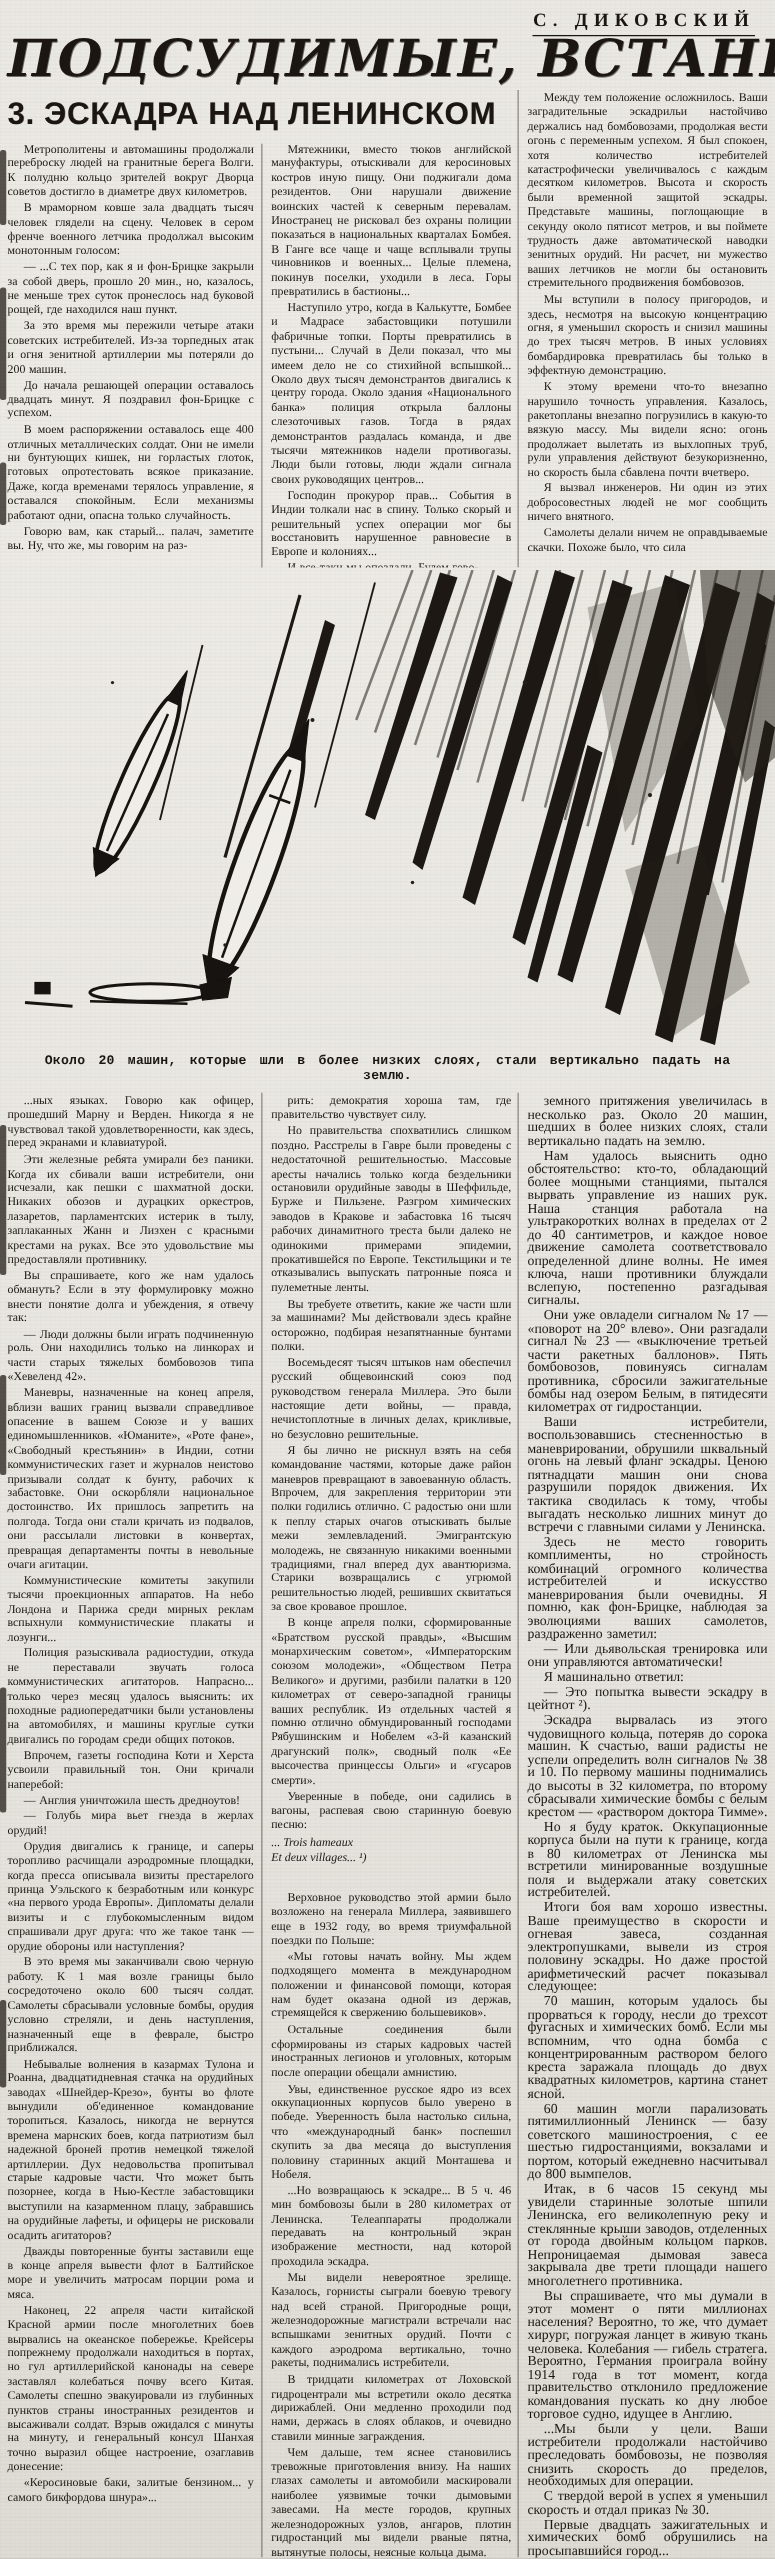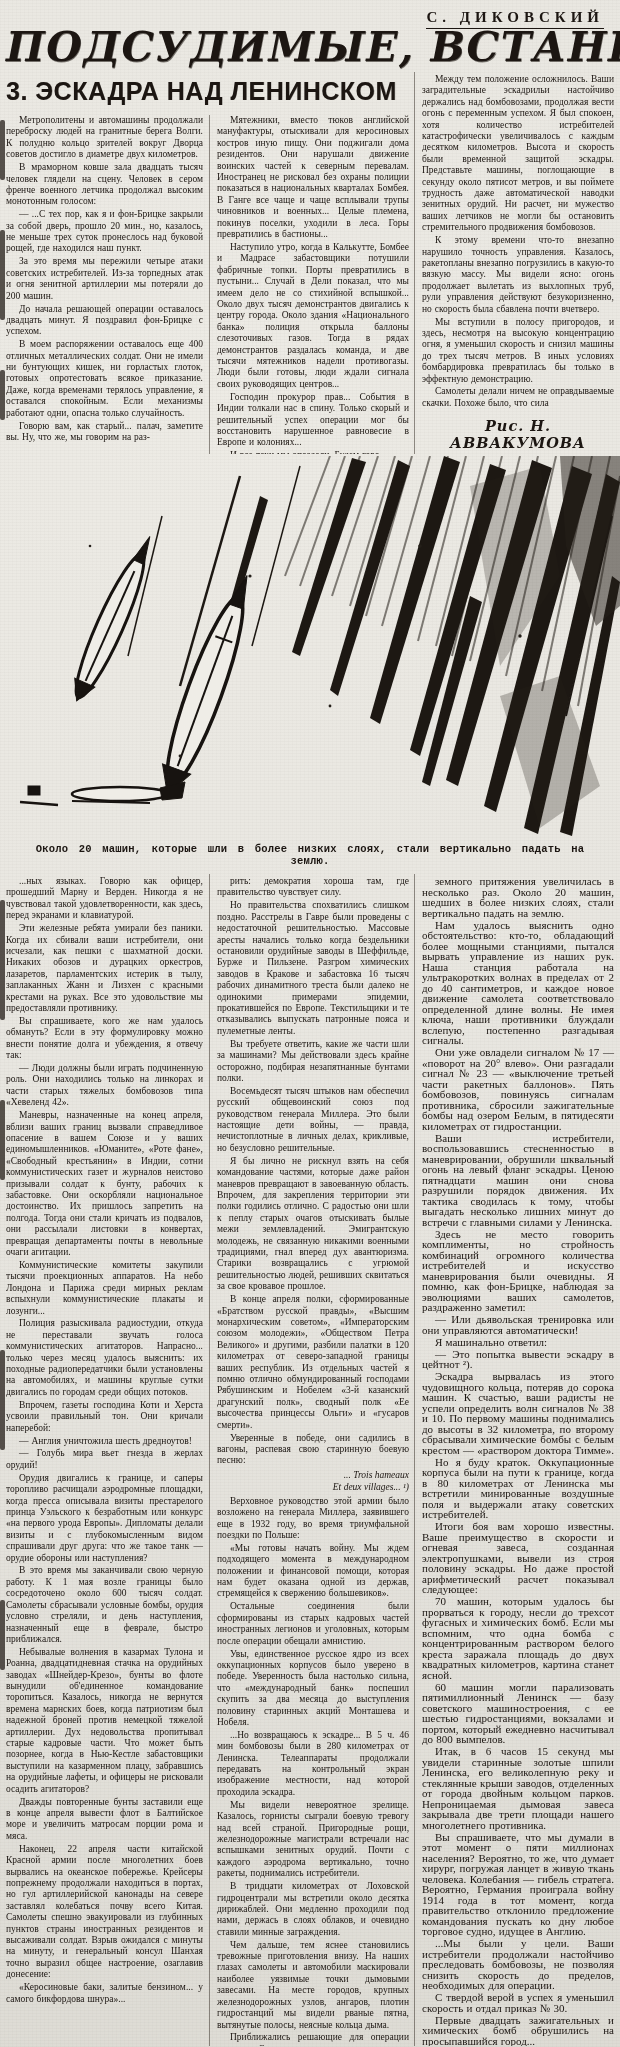--- a/index.html
+++ b/index.html
@@ -43,21 +43,21 @@
   .illustration svg{display:block;}
   .caption{
     font-family:Liberation Mono, monospace;font-weight:bold;font-size:10.5px;
     text-align:center;margin:3px 24px 7px;word-spacing:4px;letter-spacing:.2px;
   }
   .bottom-section{display:flex;padding:0 4px;height:1172px;overflow:hidden;}
   .colD{width:205px;padding:2px 6px 0 2px;}
   .colE{width:205px;padding:2px 5px 0 7px;border-left:1px solid rgba(45,38,30,.5);}
   .colF{width:202px;flex:none;padding:2px 2px 0 7px;border-left:1px solid rgba(45,38,30,.5);}
   .colF p{font-size:11px;line-height:10.5px;}
-  .song{text-align:right;font-style:italic;font-size:9.5px;line-height:12px;margin:2px 0 3px;}
+  .song{text-align:left;font-style:italic;font-size:9.5px;line-height:12px;margin:2px 0 21px;}
   .rule{width:72px;border-top:1.2px solid #1c1612;margin:9px 0 6px 10px;}
   .footnote{font-size:10px;line-height:11px;text-align:justify;text-indent:12px;}
   .continuation{
     text-align:center;font-family:"Liberation Sans",sans-serif;font-weight:bold;
     font-size:11px;margin:9px 0 2px;word-spacing:2px;text-decoration:underline;
   }
   .double-rule{border-top:3px solid #15100c;margin:12px 0 9px;box-shadow:0 1.5px 0 rgba(21,16,12,.35);}
   .editor{
     text-align:center;font-family:"Liberation Sans",sans-serif;font-weight:bold;
     font-size:13.5px;letter-spacing:.5px;white-space:nowrap;
@@ -92,22 +92,23 @@
             <p>Мятежники, вместо тюков английской мануфактуры, отыскивали для керосиновых костров иную пищу. Они поджигали дома резидентов. Они нарушали движение воинских частей к северным перевалам. Иностранец не рисковал без охраны полиции показаться в национальных кварталах Бомбея. В Ганге все чаще и чаще всплывали трупы чиновников и военных... Целые племена, покинув поселки, уходили в леса. Горы превратились в бастионы...</p>
             <p>Наступило утро, когда в Калькутте, Бомбее и Мадрасе забастовщики потушили фабричные топки. Порты превратились в пустыни... Случай в Дели показал, что мы имеем дело не со стихийной вспышкой... Около двух тысяч демонстрантов двигались к центру города. Около здания «Национального банка» полиция открыла баллоны слезоточивых газов. Тогда в рядах демонстрантов раздалась команда, и две тысячи мятежников надели противогазы. Люди были готовы, люди ждали сигнала своих руководящих центров...</p>
             <p>Господин прокурор прав... События в Индии толкали нас в спину. Только скорый и решительный успех операции мог бы восстановить нарушенное равновесие в Европе и колониях...</p>
             <p>И все-таки мы опоздали. Будем гово-</p>
           </div>
       </div>
     </div>
     <div class="col colC bt">
       <div class="bt">
           <p>Между тем положение осложнилось. Ваши заградительные эскадрильи настойчиво держались над бомбовозами, продолжая вести огонь с переменным успехом. Я был спокоен, хотя количество истребителей катастрофически увеличивалось с каждым десятком километров. Высота и скорость были временной защитой эскадры. Представьте машины, поглощающие в секунду около пятисот метров, и вы поймете трудность даже автоматической наводки зенитных орудий. Ни расчет, ни мужество ваших летчиков не могли бы остановить стремительного продвижения бомбовозов.</p>
+          <p>Мы вступили в полосу пригородов, и здесь, несмотря на высокую концентрацию огня, я уменьшил скорость и снизил машины до трех тысяч метров. В иных условиях бомбардировка превратилась бы только в эффектную демонстрацию.</p>
           <p>К этому времени что-то внезапно нарушило точность управления. Казалось, ракетопланы внезапно погрузились в какую-то вязкую массу. Мы видели ясно: огонь продолжает вылетать из выхлопных труб, рули управления действуют безукоризненно, но скорость была сбавлена почти вчетверо.</p>
-          <p>Мы вступили в полосу пригородов, и здесь, несмотря на высокую концентрацию огня, я уменьшил скорость и снизил машины до трех тысяч метров. В иных условиях бомбардировка превратилась бы только в эффектную демонстрацию.</p>
+          <p>Я вызвал инженеров. Ни один из этих добросовестных людей не мог сообщить ничего внятного.</p>
           <p>Самолеты делали ничем не оправдываемые скачки. Похоже было, что сила</p>
         </div>
       <div class="illo-credit">Рис. Н. АВВАКУМОВА</div>
     </div>
   </div>
 
   <div class="illustration">
     <svg width="620" height="384" viewBox="0 0 620 384" xmlns="http://www.w3.org/2000/svg">
       <g stroke="#241f19" stroke-width="2" opacity="0.55">
         <line x1="330" y1="0" x2="285" y2="120"></line>

